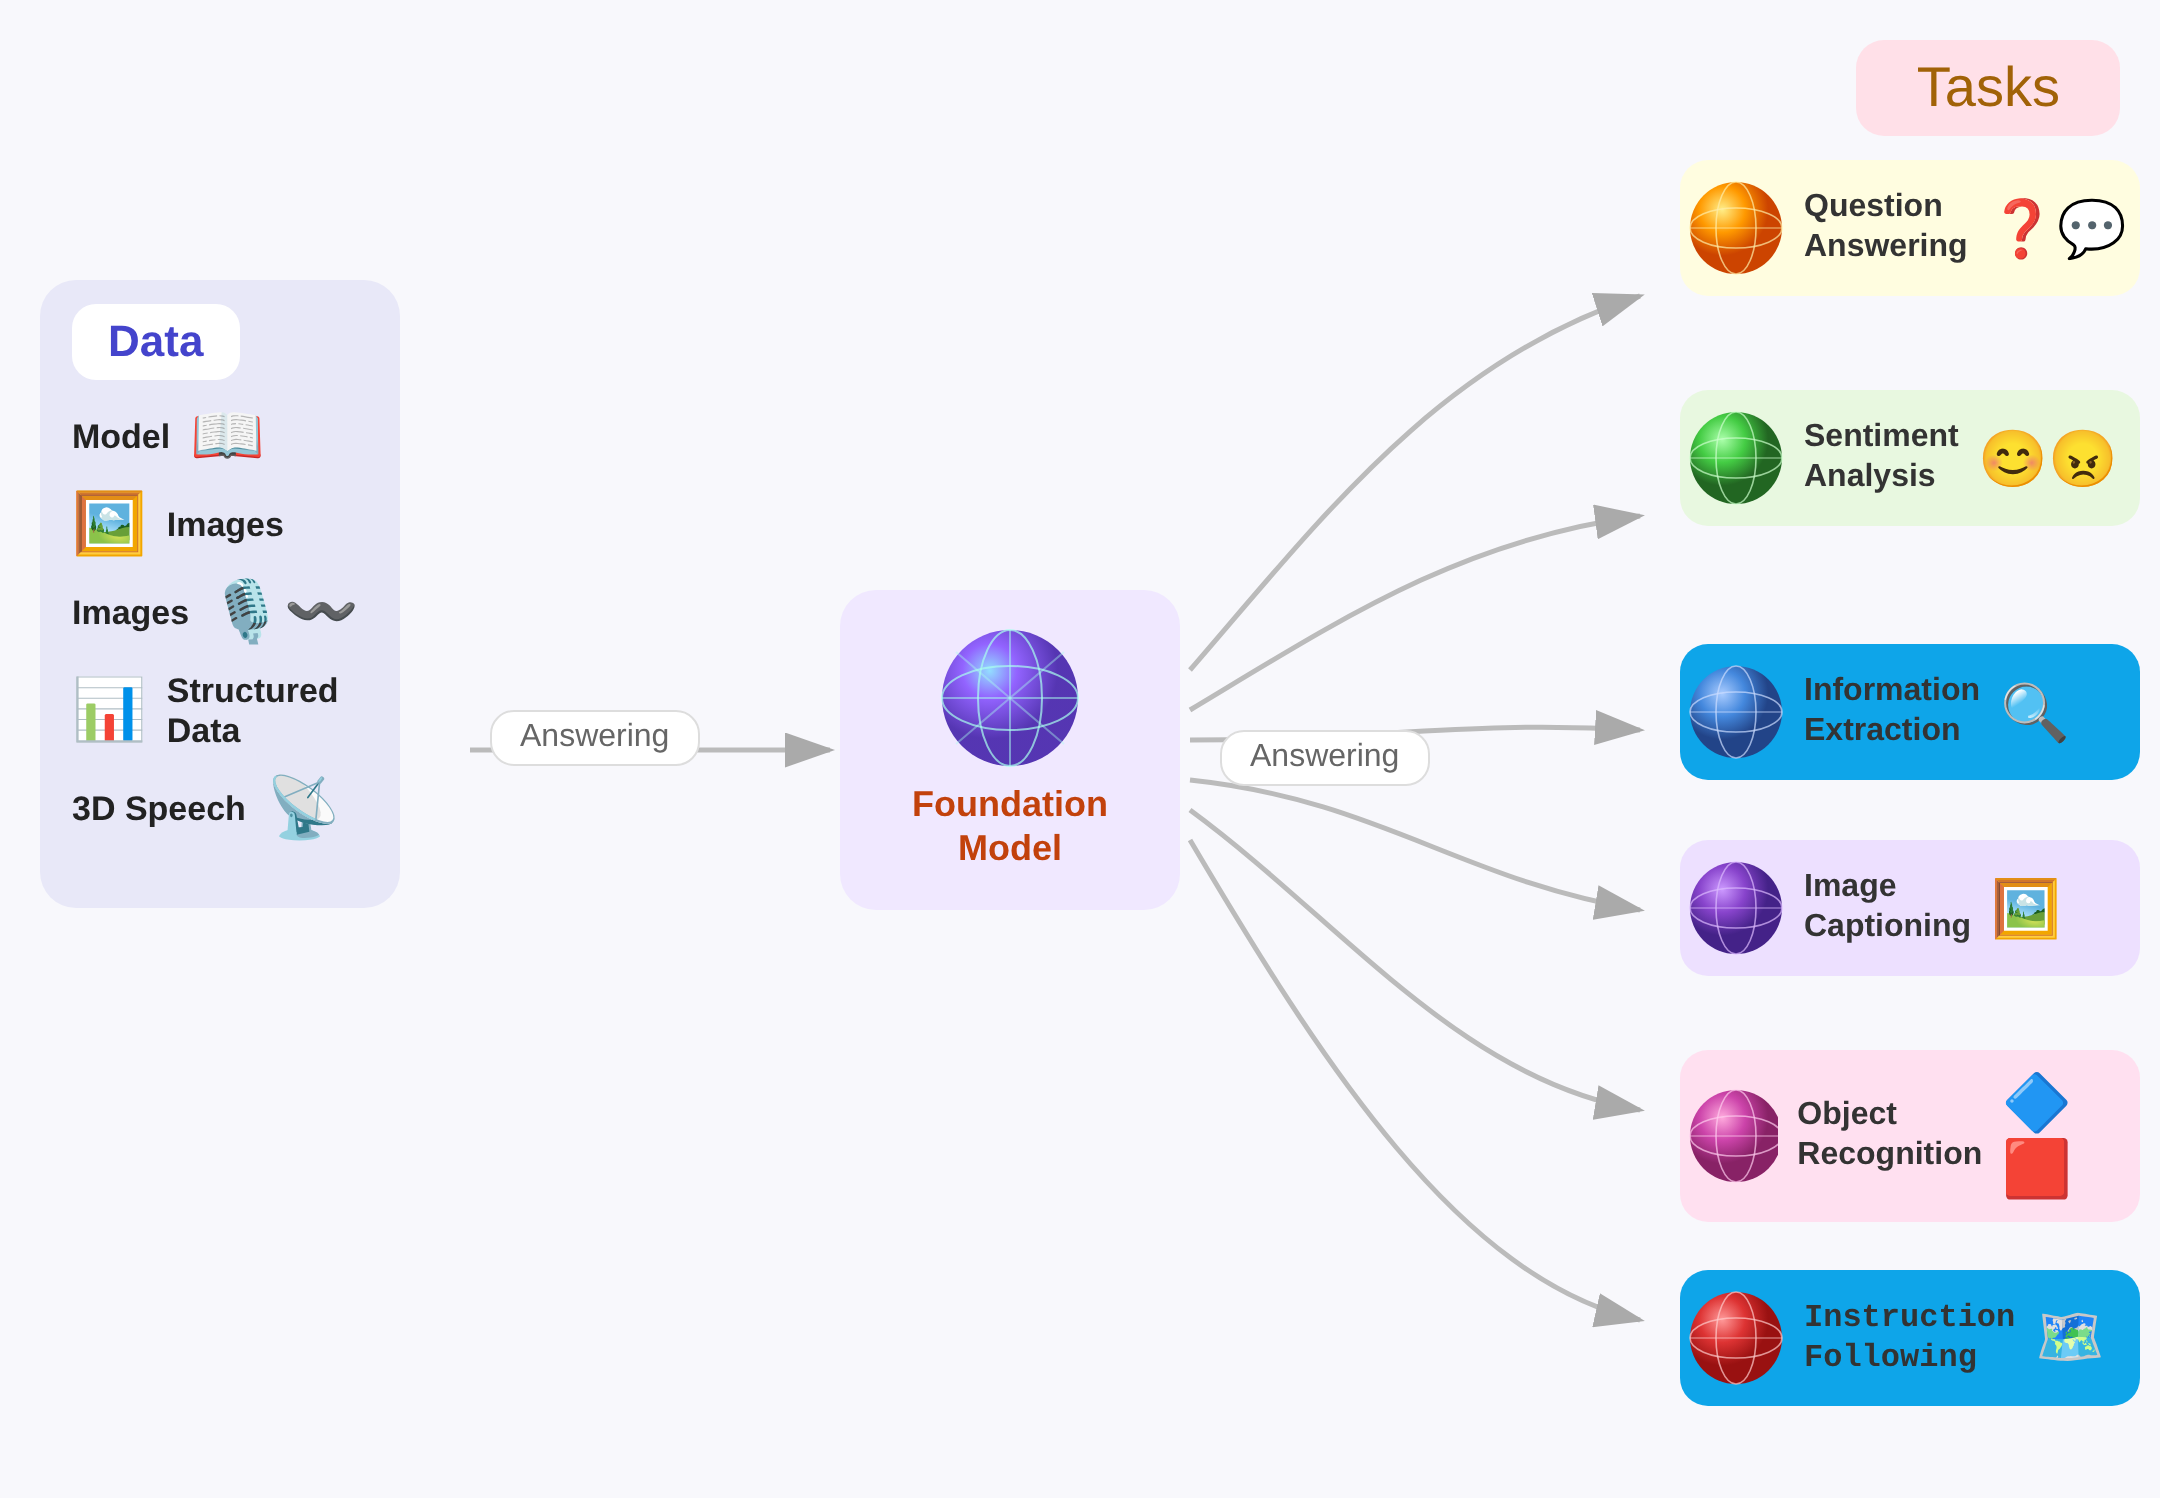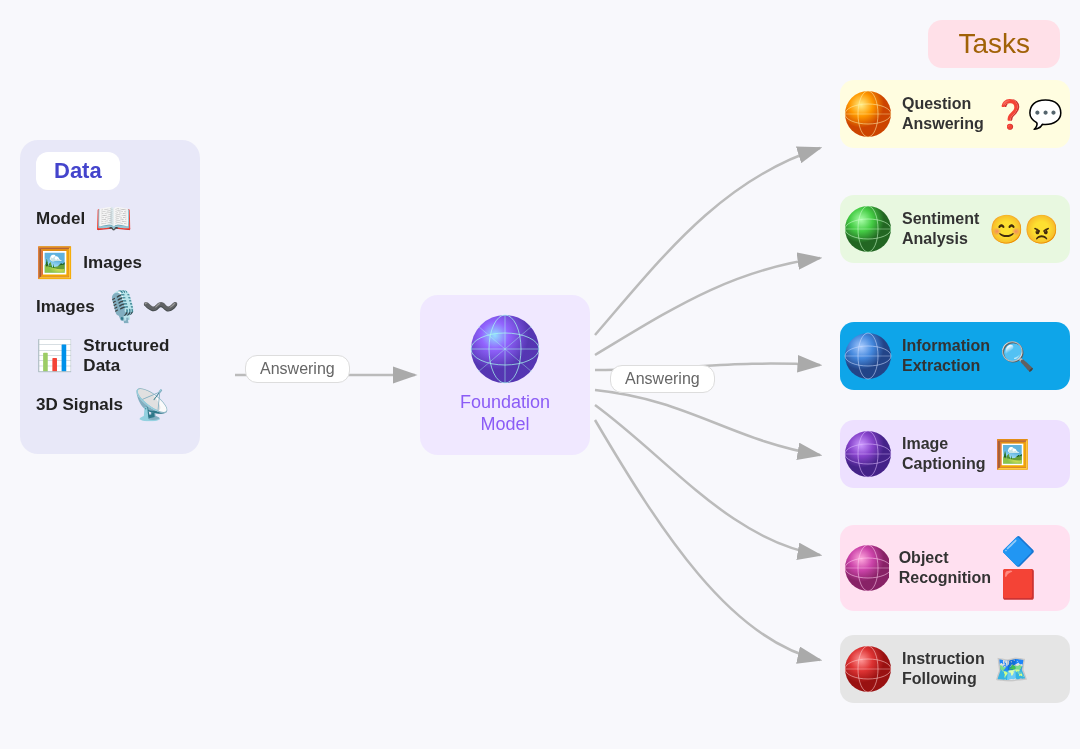--- a/index.html
+++ b/index.html
@@ -60,23 +60,23 @@
       height: 160px;
       background: #f0e8ff;
       border-radius: 18px;
       display: flex;
       flex-direction: column;
       align-items: center;
       justify-content: center;
       gap: 8px;
     }
     .foundation-label {
-      color: #8b5cf6;
+      color: #c2410c;
       font-size: 18px;
-      font-weight: normal;
+      font-weight: bold;
       text-align: center;
       line-height: 1.2;
     }
 
     
     .training-label {
       position: absolute;
       left: 245px;
       top: 355px;
       font-size: 16px;
@@ -191,21 +191,21 @@
   </div>
 
   
   <div class="data-item">
     <span class="data-icon">📊</span>
     <span class="data-item-label">Structured<br>Data</span>
   </div>
 
   
   <div class="data-item">
-    <span class="data-item-label">3D Signals</span>
+    <span class="data-item-label">3D Speech</span>
     <span class="data-icon">📡</span>
   </div>
 </div>
 
 <div class="training-label">
   <span>Answering</span>
 </div>
 
 <div class="foundation-box">
 
@@ -330,21 +330,21 @@
     <ellipse cx="24" cy="24" rx="23" ry="10" fill="none" stroke="#ffccee" stroke-width="0.8" opacity="0.7"></ellipse>
     <ellipse cx="24" cy="24" rx="10" ry="23" fill="none" stroke="#ffccee" stroke-width="0.8" opacity="0.7"></ellipse>
     <line x1="1" y1="24" x2="47" y2="24" stroke="#ffccee" stroke-width="0.8" opacity="0.5"></line>
   </svg>
   <div>
     <div class="task-card-label">Object<br>Recognition</div>
   </div>
   <span style="font-size:28px;">🔷🟥</span>
 </div>
 
-<div class="task-card" style="top: 635px; background: #e5e5e5;">
+<div class="task-card" style="top: 635px; background: #0ea5e9; font-family: Liberation Mono, monospace;">
   <svg width="48" height="48">
     <defs>
       <radialGradient id="ifGrad" cx="35%" cy="30%">
         <stop offset="0%" stop-color="#ff9999"></stop>
         <stop offset="50%" stop-color="#dd3333"></stop>
         <stop offset="100%" stop-color="#991111"></stop>
       </radialGradient>
     </defs>
     <circle cx="24" cy="24" r="23" fill="url(#ifGrad)"></circle>
     <ellipse cx="24" cy="24" rx="23" ry="10" fill="none" stroke="#ffcccc" stroke-width="0.8" opacity="0.7"></ellipse>

